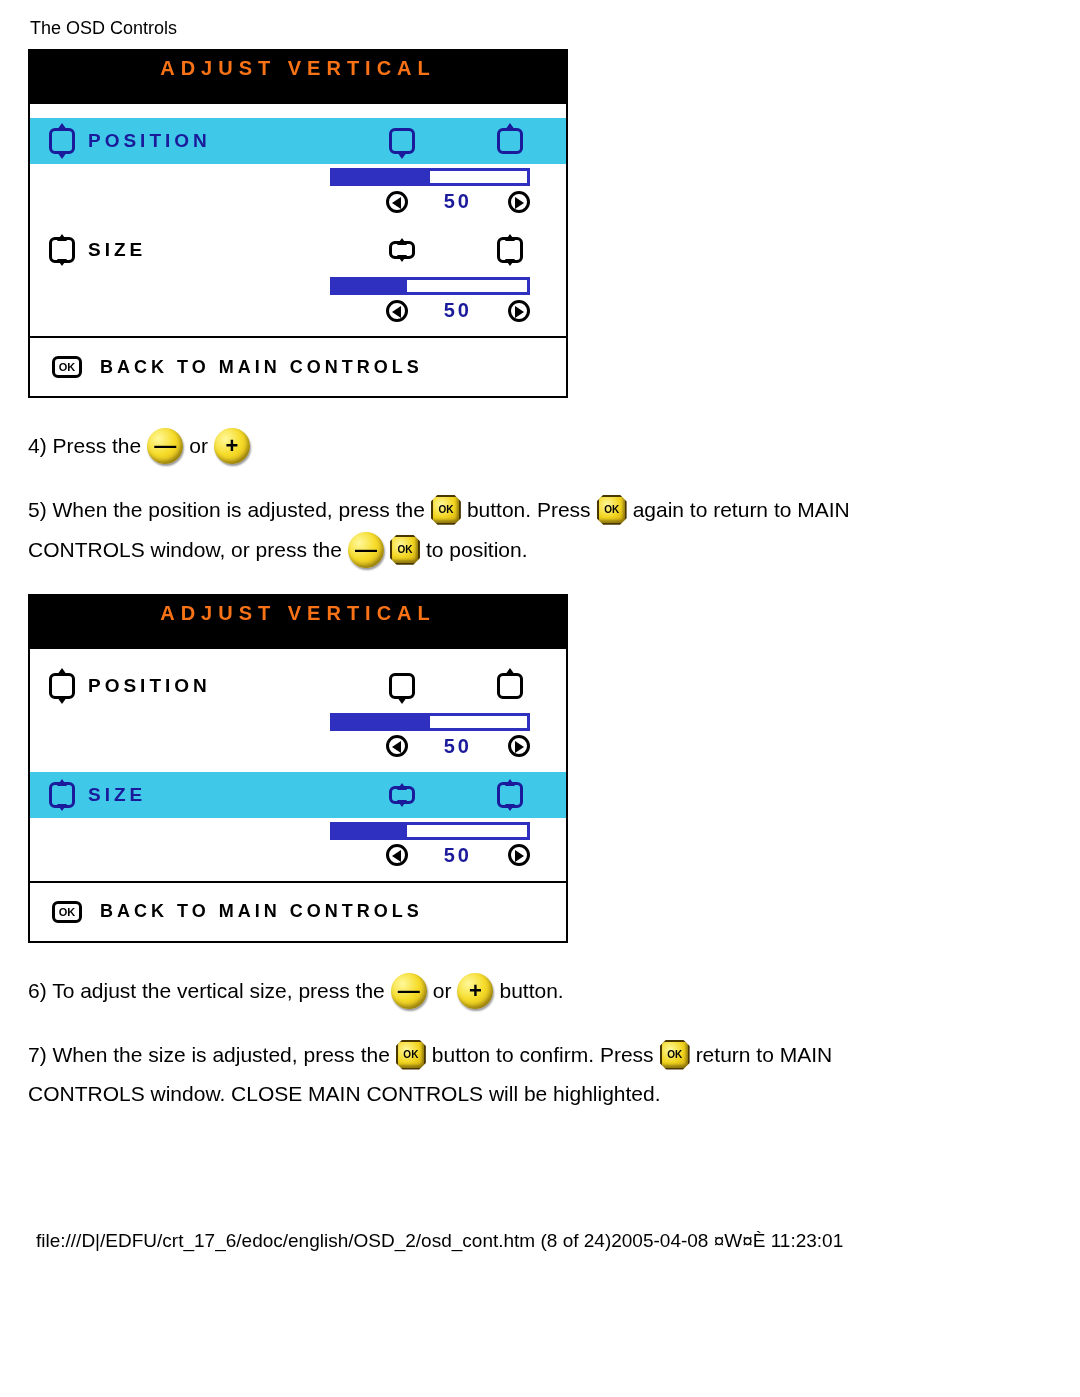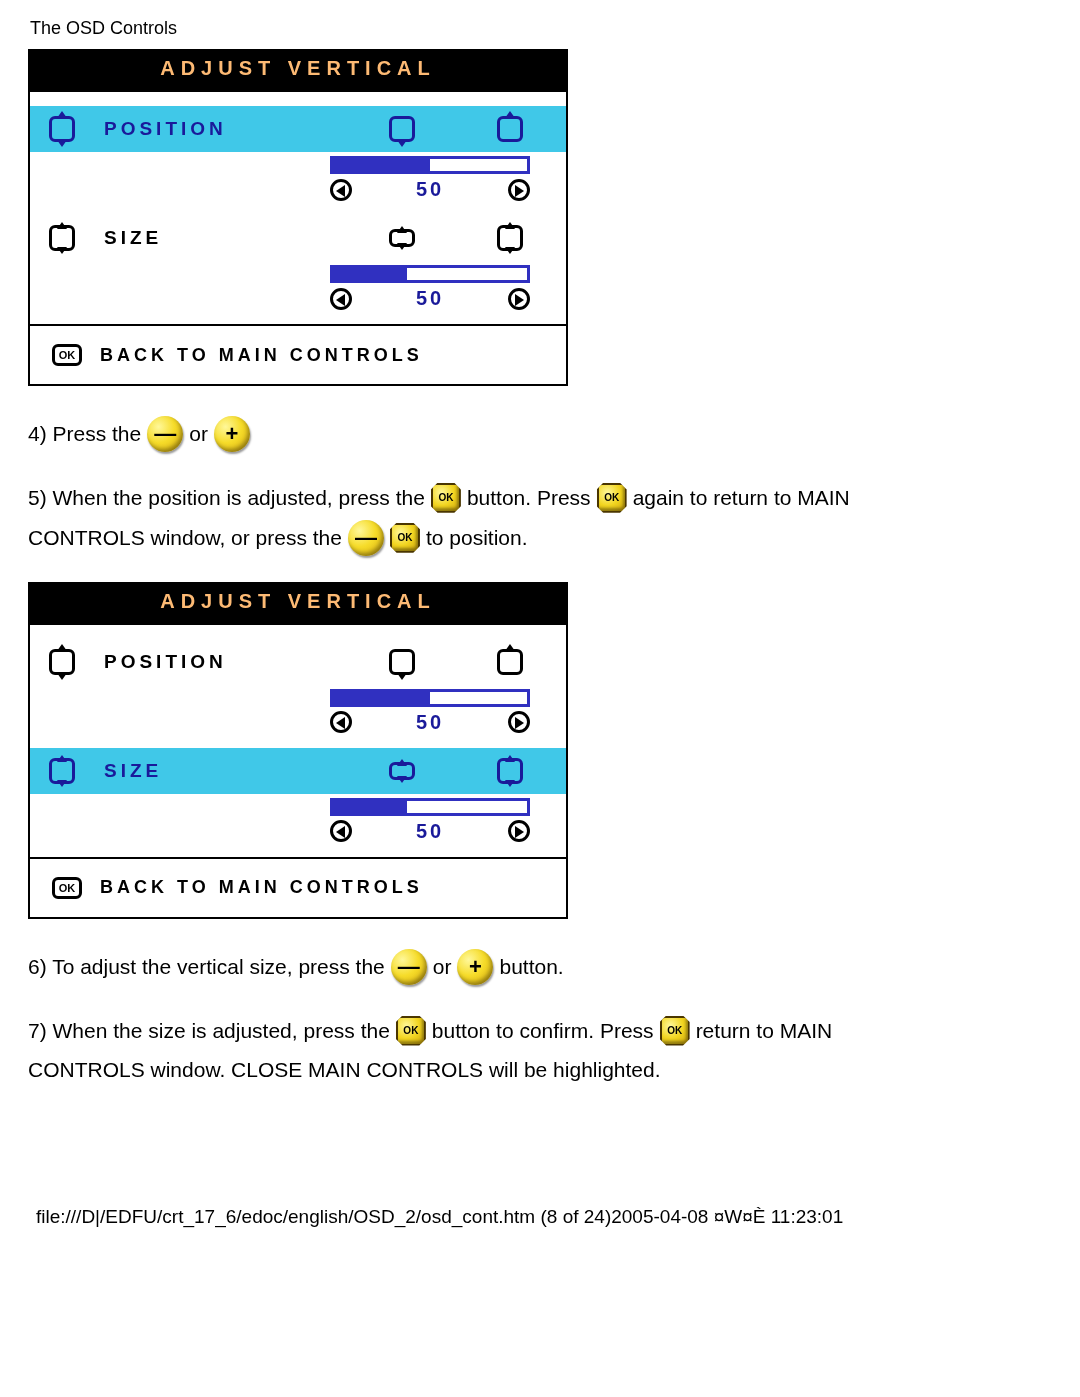--- a/index.html
+++ b/index.html
@@ -11,33 +11,33 @@
     color: #000;
     width: 1080px;
   }
   .page { padding: 18px 28px 40px 28px; }
   .page-header { font-size: 18px; margin: 0 0 10px 2px; }
   .osd {
     width: 540px; border: 2px solid #000; background: #fff;
     margin-bottom: 28px;
   }
   .osd-title {
-    background: #000; color: #fdba74; text-align: center;
+    background: #000; color: #f97316; text-align: center;
     font-weight: bold; letter-spacing: 6px; font-size: 20px;
-    padding: 6px 0 12px 0;
+    padding: 6px 0 24px 0;
   }
   .osd-spacer { height: 14px; background:#fff; }
   .osd-row {
     display: flex; align-items: center; height: 46px;
     padding: 0 12px 0 18px;
   }
   .osd-row.highlight { background: #40c8e8; }
   .osd-label {
     font-weight: bold; letter-spacing: 4px; font-size: 19px;
-    color: #1a1a9a; flex: 0 0 260px; display:flex; align-items:center; gap:28px;
+    color: #1a1a9a; flex: 0 0 260px; display:flex; align-items:center; gap:12px;
   }
   .osd-row:not(.highlight) .osd-label { color: #000; }
   .osd-icon {
     display:inline-flex; width:28px; height:28px; align-items:center; justify-content:center;
   }
   .icon-box { border:3px solid #000; border-radius:6px; width:26px; height:26px; position:relative; }
   .icon-box.blue { border-color:#1a1a9a; }
   .icon-box .ar-up, .icon-box .ar-down, .icon-box .ar-left, .icon-box .ar-right {
     position:absolute; width:0; height:0;
   }
@@ -47,21 +47,21 @@
     border-left:5px solid transparent; border-right:5px solid transparent; border-top:7px solid currentColor;}
   .icon-box.size .ar-up { top:-6px; }
   .icon-box.size .ar-down { bottom:-6px; }
   .right-icons { display:flex; gap:80px; margin-left:auto; padding-right:30px;}
   .val-block { padding: 4px 0 14px 300px; }
   .bar {
     width:200px; height:18px; border:3px solid #3030c0; background:#fff; position:relative;
   }
   .bar-fill { position:absolute; left:0; top:0; bottom:0; background:#3030c0; }
   .val-ctrl {
-    display:flex; align-items:center; gap:36px; margin-top:4px; width:200px; justify-content:space-between;
+    display:flex; align-items:center; gap:36px; margin-top:4px; width:200px; justify-content:flex-end;
   }
   .val-ctrl .tri-left, .val-ctrl .tri-right {
     width:22px; height:22px; border:3px solid #000; border-radius:50%; position:relative;
   }
   .val-ctrl .tri-left::after {
     content:''; position:absolute; left:3px; top:3px;
     border-top:6px solid transparent; border-bottom:6px solid transparent; border-right:9px solid #000;
   }
   .val-ctrl .tri-right::after {
     content:''; position:absolute; right:3px; top:3px;

